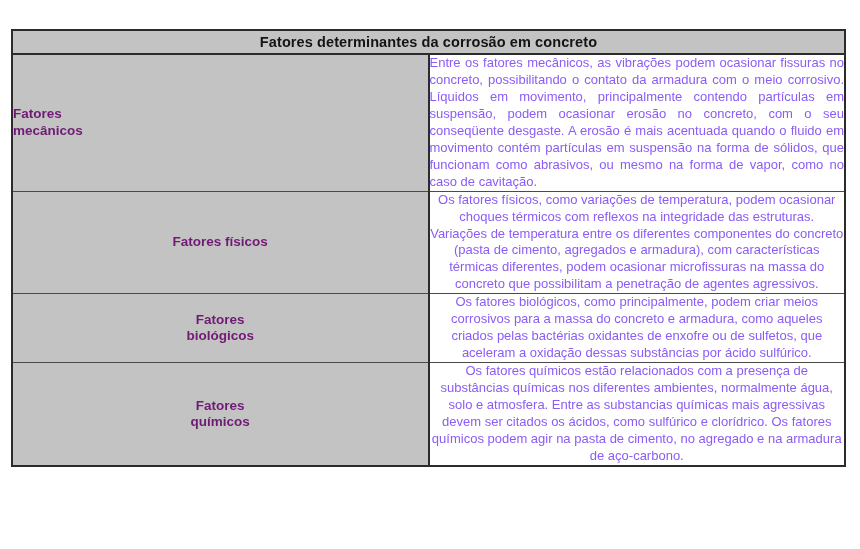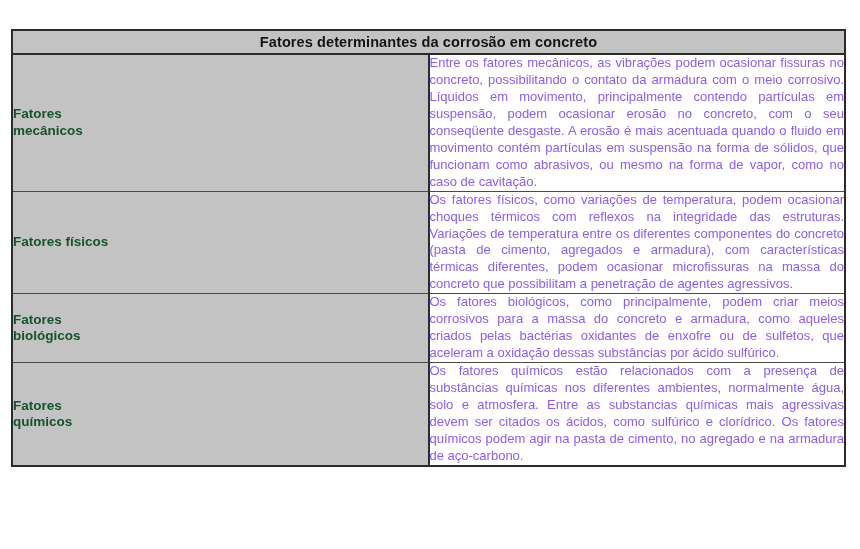--- a/index.html
+++ b/index.html
@@ -58,39 +58,40 @@
     line-height: 22px;
     border-bottom: 2px solid #2b2b2b !important;
   }
 
   
   .label-cell {
     background: #c3c3c3;
     width: 168px;
     font-weight: bold;
     font-size: 13.5px;
-    color: #14532d;
+    color: #701a75;
     line-height: 1.22;
     padding: 4px 0 4px 9px;
     border-right: 2px solid #2b2b2b !important;
   }
 
   
   .body-cell {
     background: #ffffff;
     font-size: 13px;
     color: #8b5cf6;
     line-height: 1.305;
     text-align: justify;
     text-justify: inter-word;
     padding: 4px 8px 5px 8px;
   }
 
   .row-sep td {
     border-top: 2px solid #2b2b2b;
+    text-align: center;
   }
 </style>
 </head>
 <body>
 
 <div class="sheet">
   <div class="table-wrap">
     <table class="factors">
       <tbody>
         <tr>

